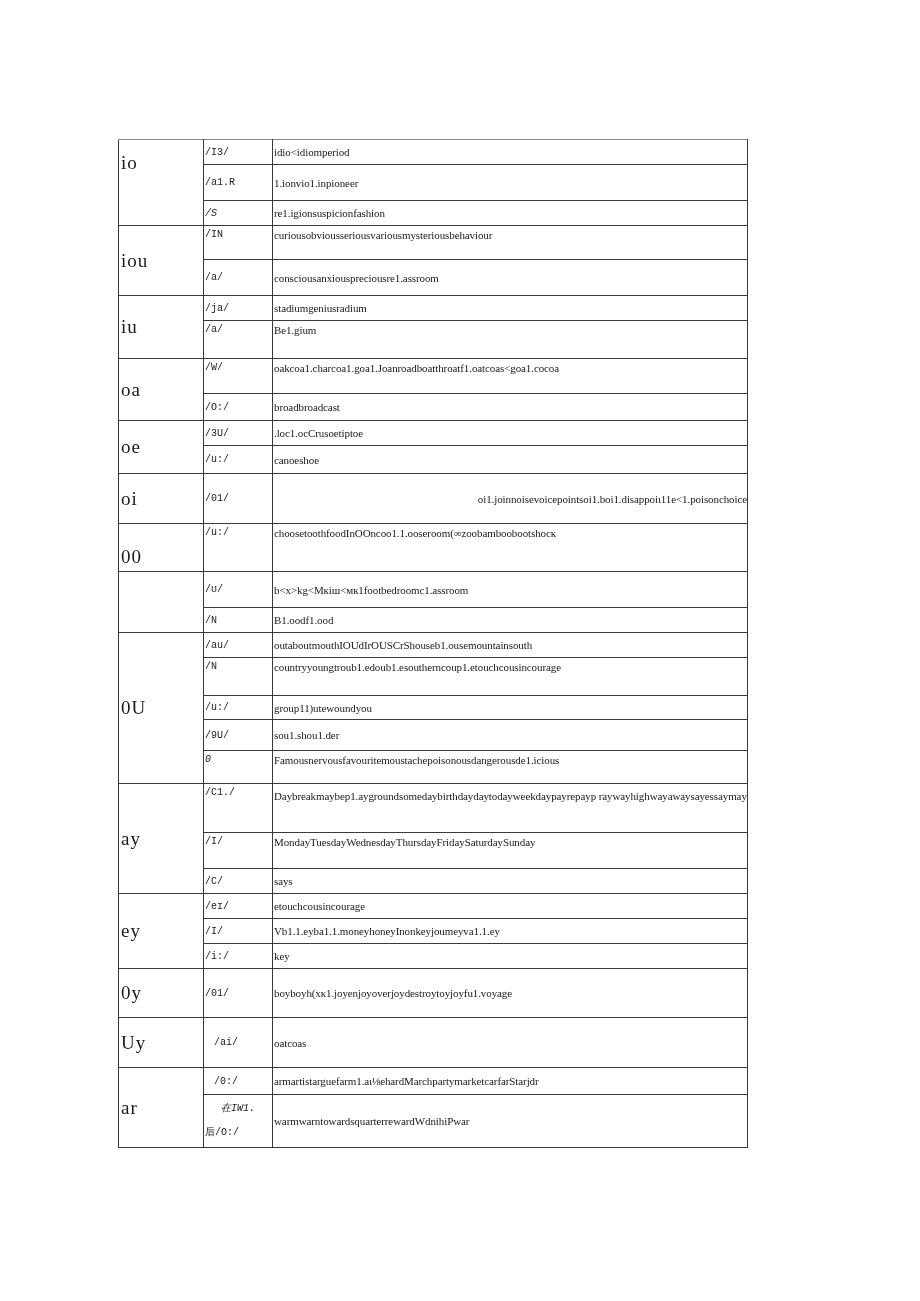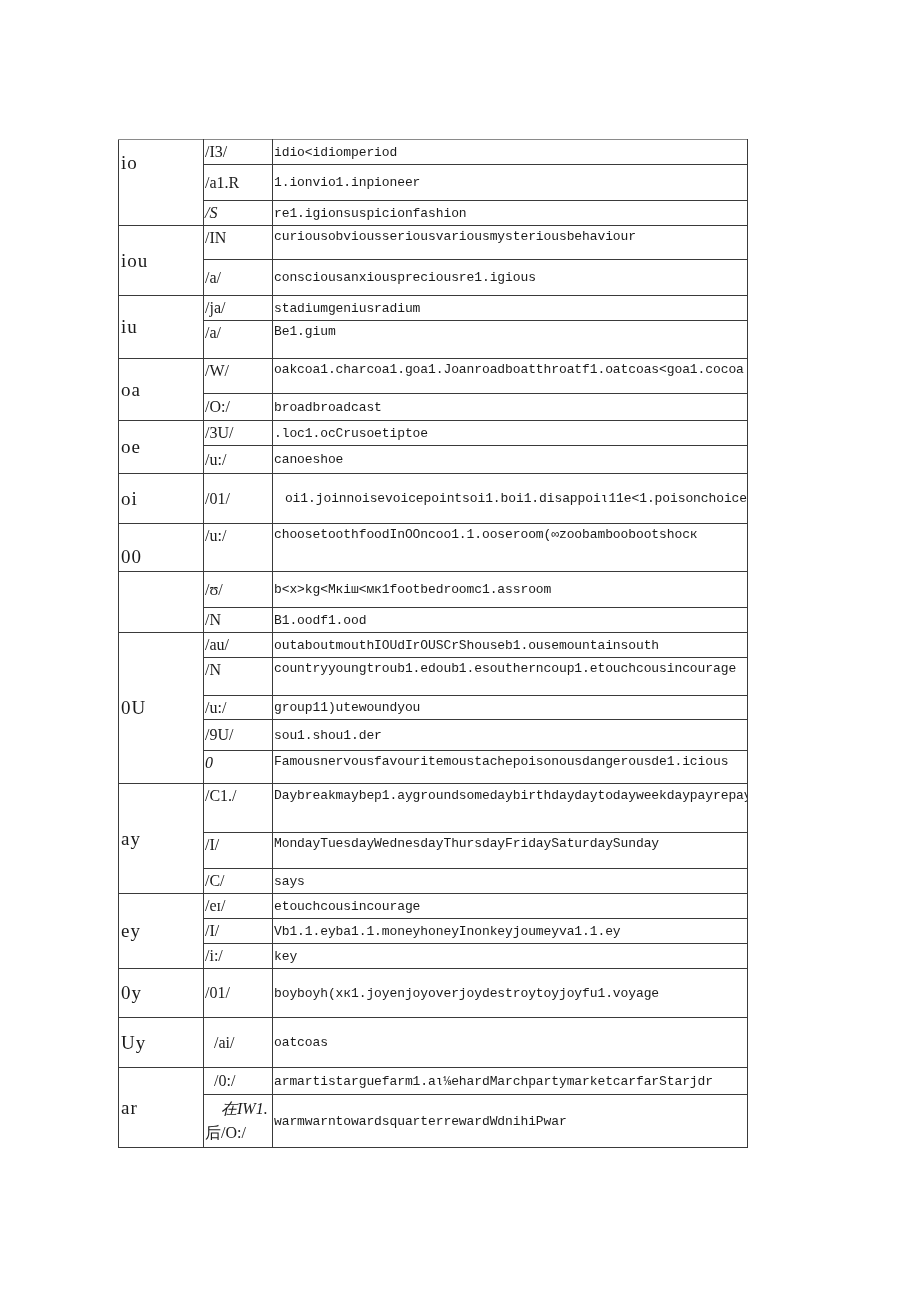--- a/index.html
+++ b/index.html
@@ -13,25 +13,25 @@
     border: 1px solid #3a3a3a; padding: 0; vertical-align: middle;
     color: #1a1a1a; overflow: hidden; white-space: nowrap;
   }
   table.phon tr.grp-top td { border-top: 1px solid #8a8a8a; }
   col.c1 { width: 85px; } col.c2 { width: 69px; } col.c3 { width: 475px; }
   td.letters {
     font-family: Liberation Serif, serif;
     font-size: 19px; padding-left: 2px !important; letter-spacing: 1px;
   }
   td.ipa {
-    font-family: Liberation Serif, serif; font-size: 16px;
+    font-family: Liberation Mono, monospace; font-size: 10px;
     padding-left: 1px !important; border-left: 1px solid #9a9a9a !important;
   }
   td.words {
-    font-family: Liberation Mono, monospace; font-size: 13px;
+    font-family: Liberation Serif, serif; font-size: 11px;
     padding-left: 1px !important; letter-spacing: -0.1px; margin-top: 8px;
   }
   td.words.center { text-align: right; }
   td.ipa.indent { padding-left: 10px !important; }
   .wrap { white-space: normal; line-height: 24px; }
   .top { vertical-align: top !important; padding-top: 3px !important; }
   .ipa-multi { line-height: 24px; white-space: normal; }
 </style>
 </head>
 <body>
@@ -59,21 +59,21 @@
       <td class="words">re1.igionsuspicionfashion</td>
     </tr>
 
     <tr class="grp-top" style="height:34px">
       <td class="letters" rowspan="2">iou</td>
       <td class="ipa top">/IN</td>
       <td class="words top">curiousobviousseriousvariousmysteriousbehaviour</td>
     </tr>
     <tr style="height:36px">
       <td class="ipa">/a/</td>
-      <td class="words">consciousanxiouspreciousre1.igious</td>
+      <td class="words">consciousanxiouspreciousre1.assroom</td>
     </tr>
 
     <tr class="grp-top" style="height:25px">
       <td class="letters" rowspan="2">iu</td>
       <td class="ipa">/ja/</td>
       <td class="words">stadiumgeniusradium</td>
     </tr>
     <tr style="height:38px">
       <td class="ipa top">/a/</td>
       <td class="words top">Be1.gium</td>

